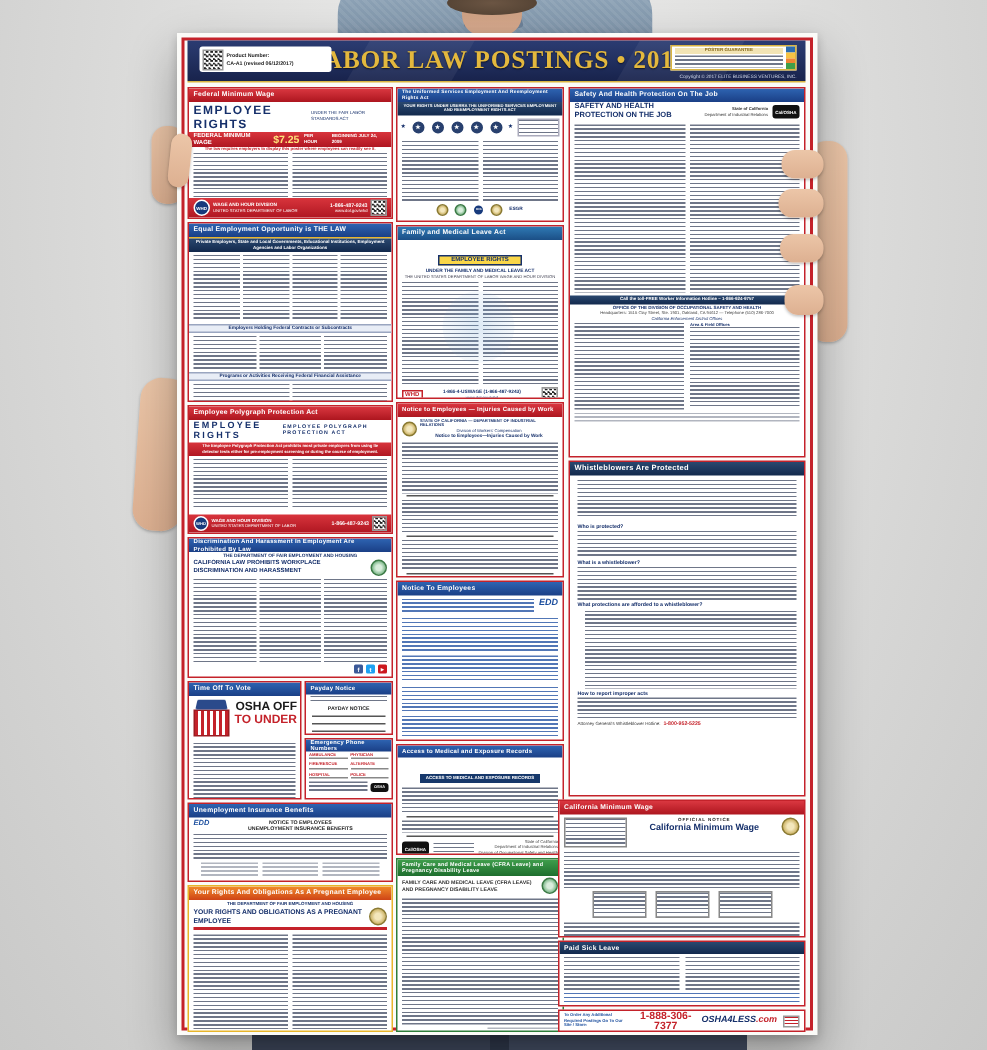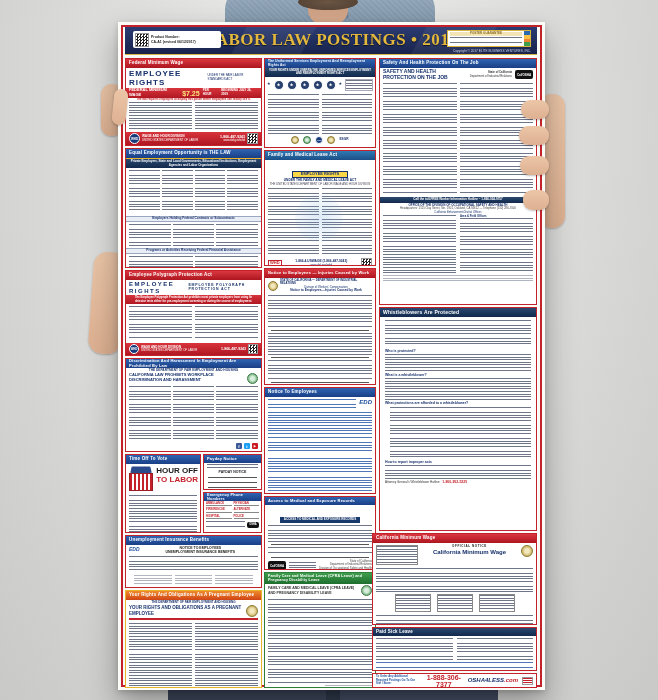--- a/index.html
+++ b/index.html
@@ -216,22 +216,22 @@
     <div class="sec" style="left:7px;top:432px;width:76px;height:79px;">
       <div class="sech hblue">
           <span>Time Off To Vote</span>
         </div>
       <div class="row" style="padding:2px;gap:2px;">
         <div class="col" style="width:26px;align-items:center;">
           <div style="width:20px;height:7px;background:#2b4a8b;border-radius:1px;transform:perspective(20px) rotateX(24deg);"></div>
           <div class="stripesRW" style="width:22px;height:16px;border:1px solid #9b1c22;"></div>
         </div>
         <div class="col" style="flex:1;align-items:flex-end;">
-          <span class="t8 b" style="color:#1a1a1a;">HOUR OFF</span>
-          <span class="t8 b red">TO LABOR</span>
+          <span class="t8 b" style="color:#1a1a1a;">OSHA OFF</span>
+          <span class="t8 b red">TO UNDER</span>
         </div>
       </div>
       <div class="tx" style="margin:2px 3px;height:38px;"></div>
     </div>
 
     <div class="sec" style="left:85px;top:432px;width:59px;height:36px;">
       <div class="sech hblue" style="min-height:8px;font-size:4px;">
           <span>Payday Notice</span>
         </div>
       <div class="tx" style="margin:1px 3px;height:5px;"></div>

